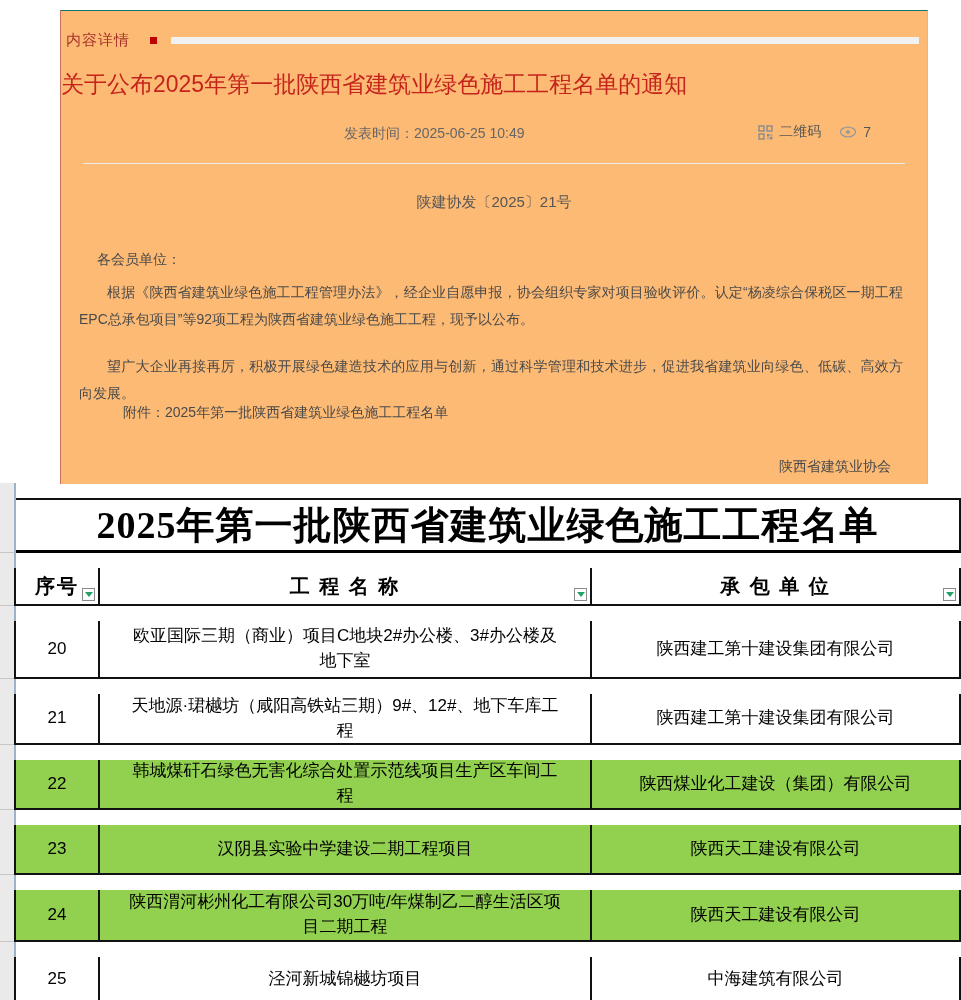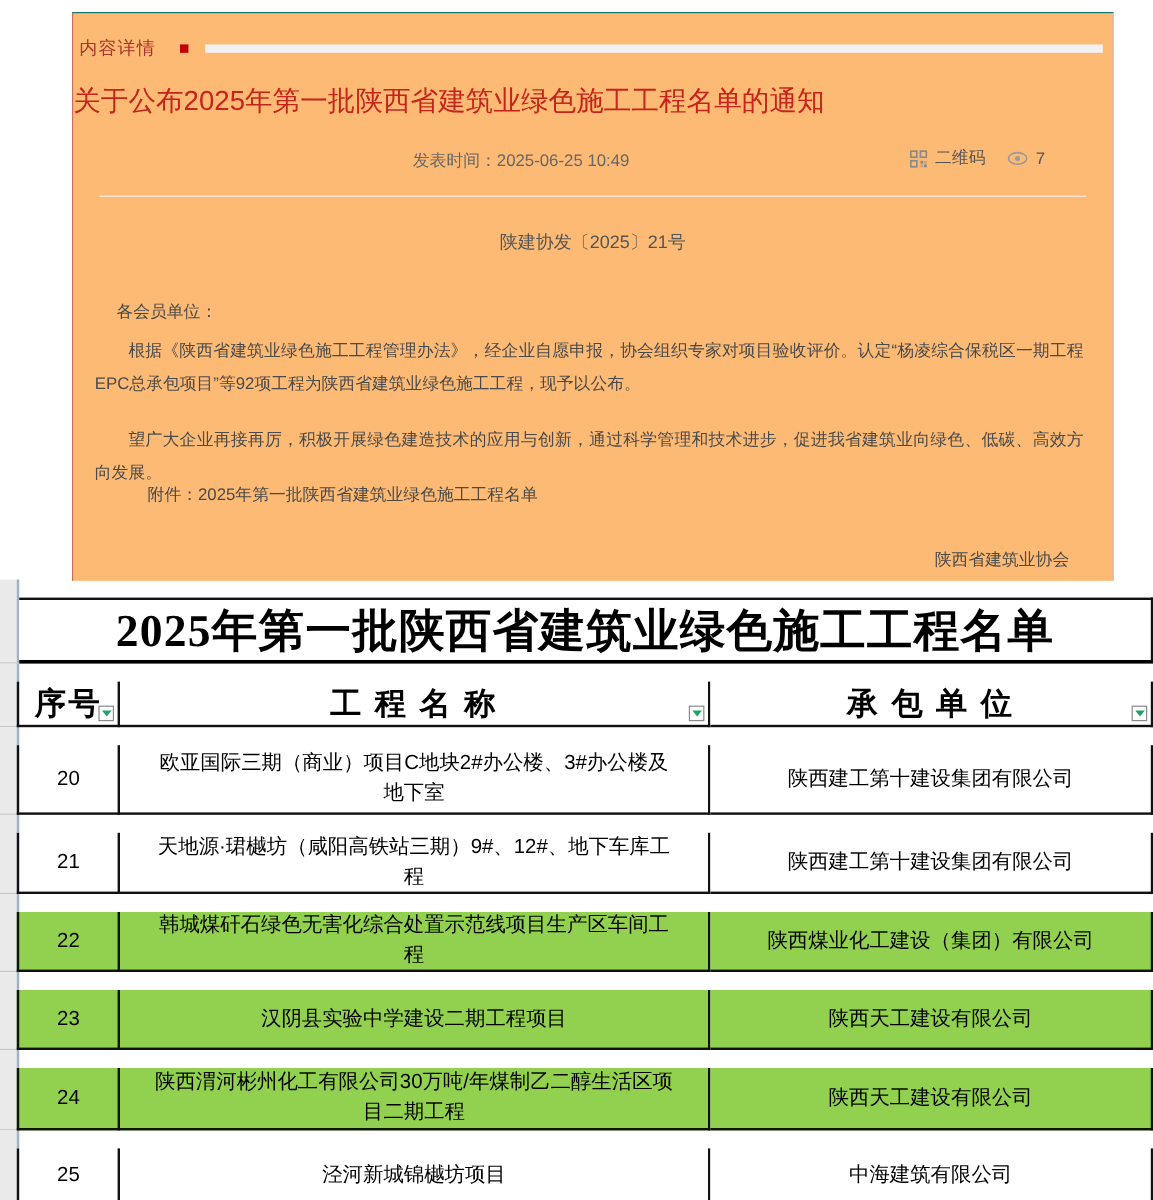--- a/index.html
+++ b/index.html
@@ -51,21 +51,21 @@
   .c{
     background:#fff;border-right:2px solid #111;border-bottom:2px solid #111;
     display:flex;align-items:center;justify-content:center;
     text-align:center;position:relative;margin-top:15px;
   }
   .bl{border-left:2px solid #111;margin-left:-2px;}
   .title-cell{
     grid-column:2/5;border-top:2px solid #111;border-bottom:3px solid #000;
     font-family:"Liberation Serif",serif;font-weight:700;font-size:38px;letter-spacing:1px;
   }
-  .hcell{font-weight:700;font-size:26px;letter-spacing:2px;}
+  .hcell{font-weight:700;font-size:20px;letter-spacing:2px;}
   .cellv{font-size:17px;line-height:1.45;padding:2px 14px;}
   .proj{padding:2px 28px;}
   [data-row].hl .c{background:var(--highlight-green,#92d050);}
   .fbtn{
     position:absolute;right:3px;bottom:3px;width:13px;height:13px;
     background:#fff;border:1px solid #8a8a8a;
     display:flex;align-items:center;justify-content:center;box-sizing:border-box;
   }
   .tri{
     width:0;height:0;border-left:4px solid transparent;border-right:4px solid transparent;

